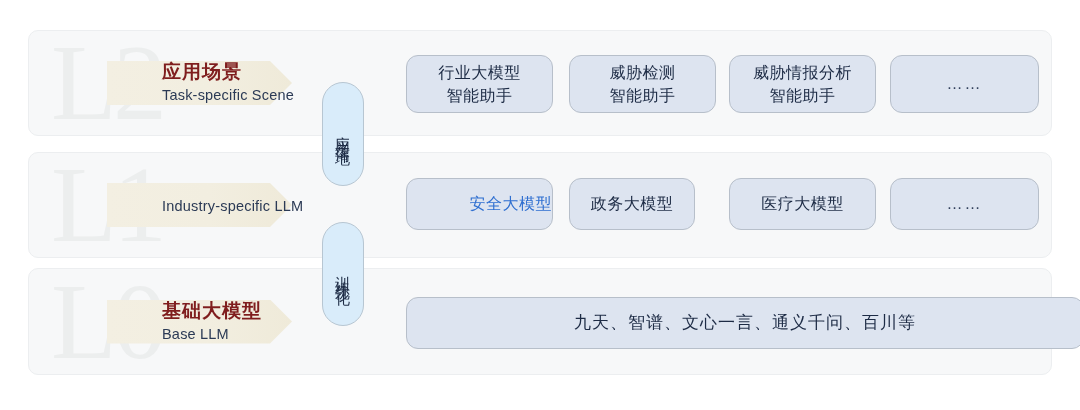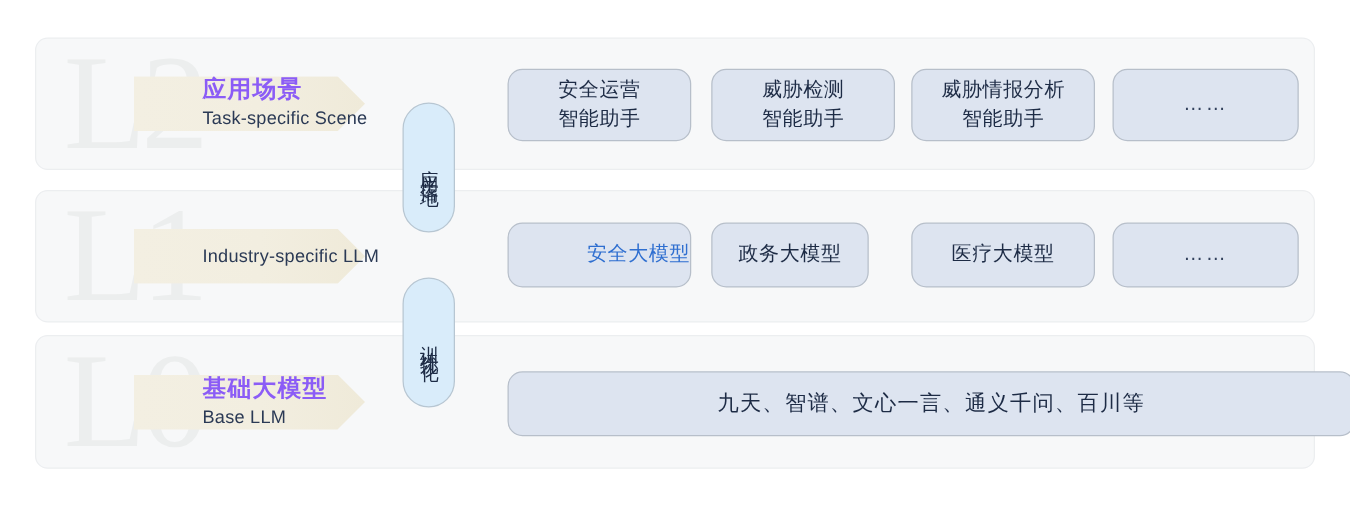--- a/index.html
+++ b/index.html
@@ -69,21 +69,21 @@
     position: absolute;
     left: 133px;
     top: 50%;
     transform: translateY(-50%);
     z-index: 3;
     white-space: nowrap;
   }
   .level-title .cn {
     font-size: 19px;
     font-weight: bold;
-    color: #8b5cf6;
+    color: #7f1d1d;
     letter-spacing: 1px;
     line-height: 1.28;
   }
   .level-title .en {
     font-size: 14.5px;
     color: #2b3a55;
     letter-spacing: 0.2px;
     line-height: 1.3;
     margin-top: 2px;
   }
@@ -169,21 +169,21 @@
     <div class="watermark">L2</div>
     <div class="arrow-banner"></div>
     <div class="level-title">
       <div class="cn">应用场景</div>
       <div class="en">Task-specific Scene</div>
     </div>
   </div>
 
   <div class="box r2" id="b-sec-ops">
     <div>
-      <div>安全运营</div>
+      <div>行业大模型</div>
       <div>智能助手</div>
     </div>
   </div>
   <div class="box r2" id="b-threat-dt">
     <div>
       <div>威胁检测</div>
       <div>智能助手</div>
     </div>
   </div>
   <div class="box r2" id="b-threat-in">

